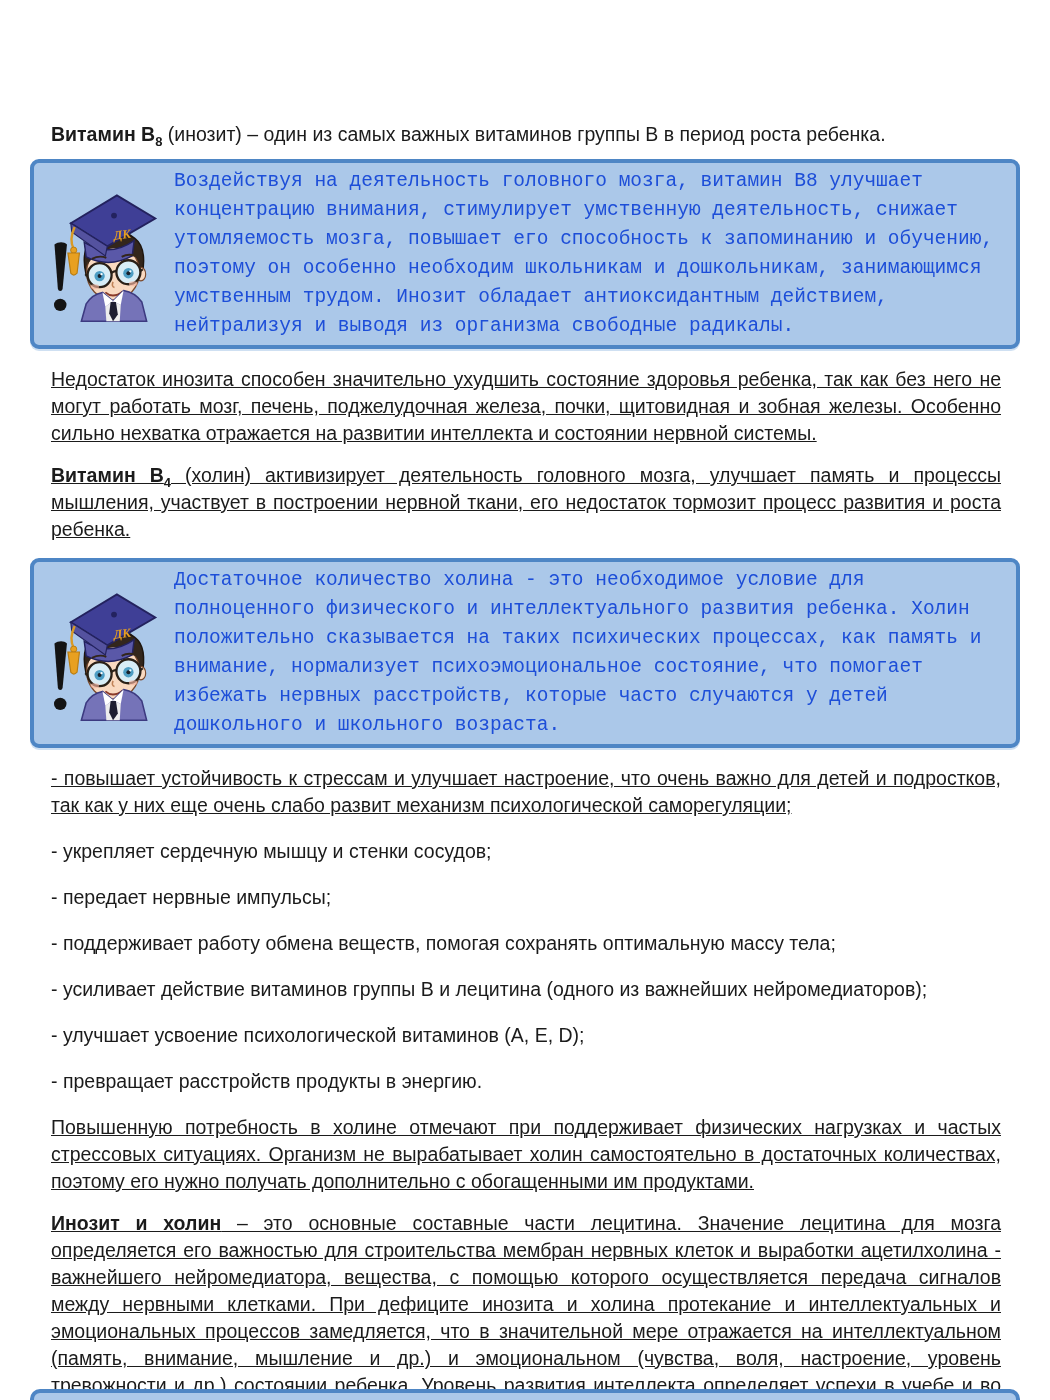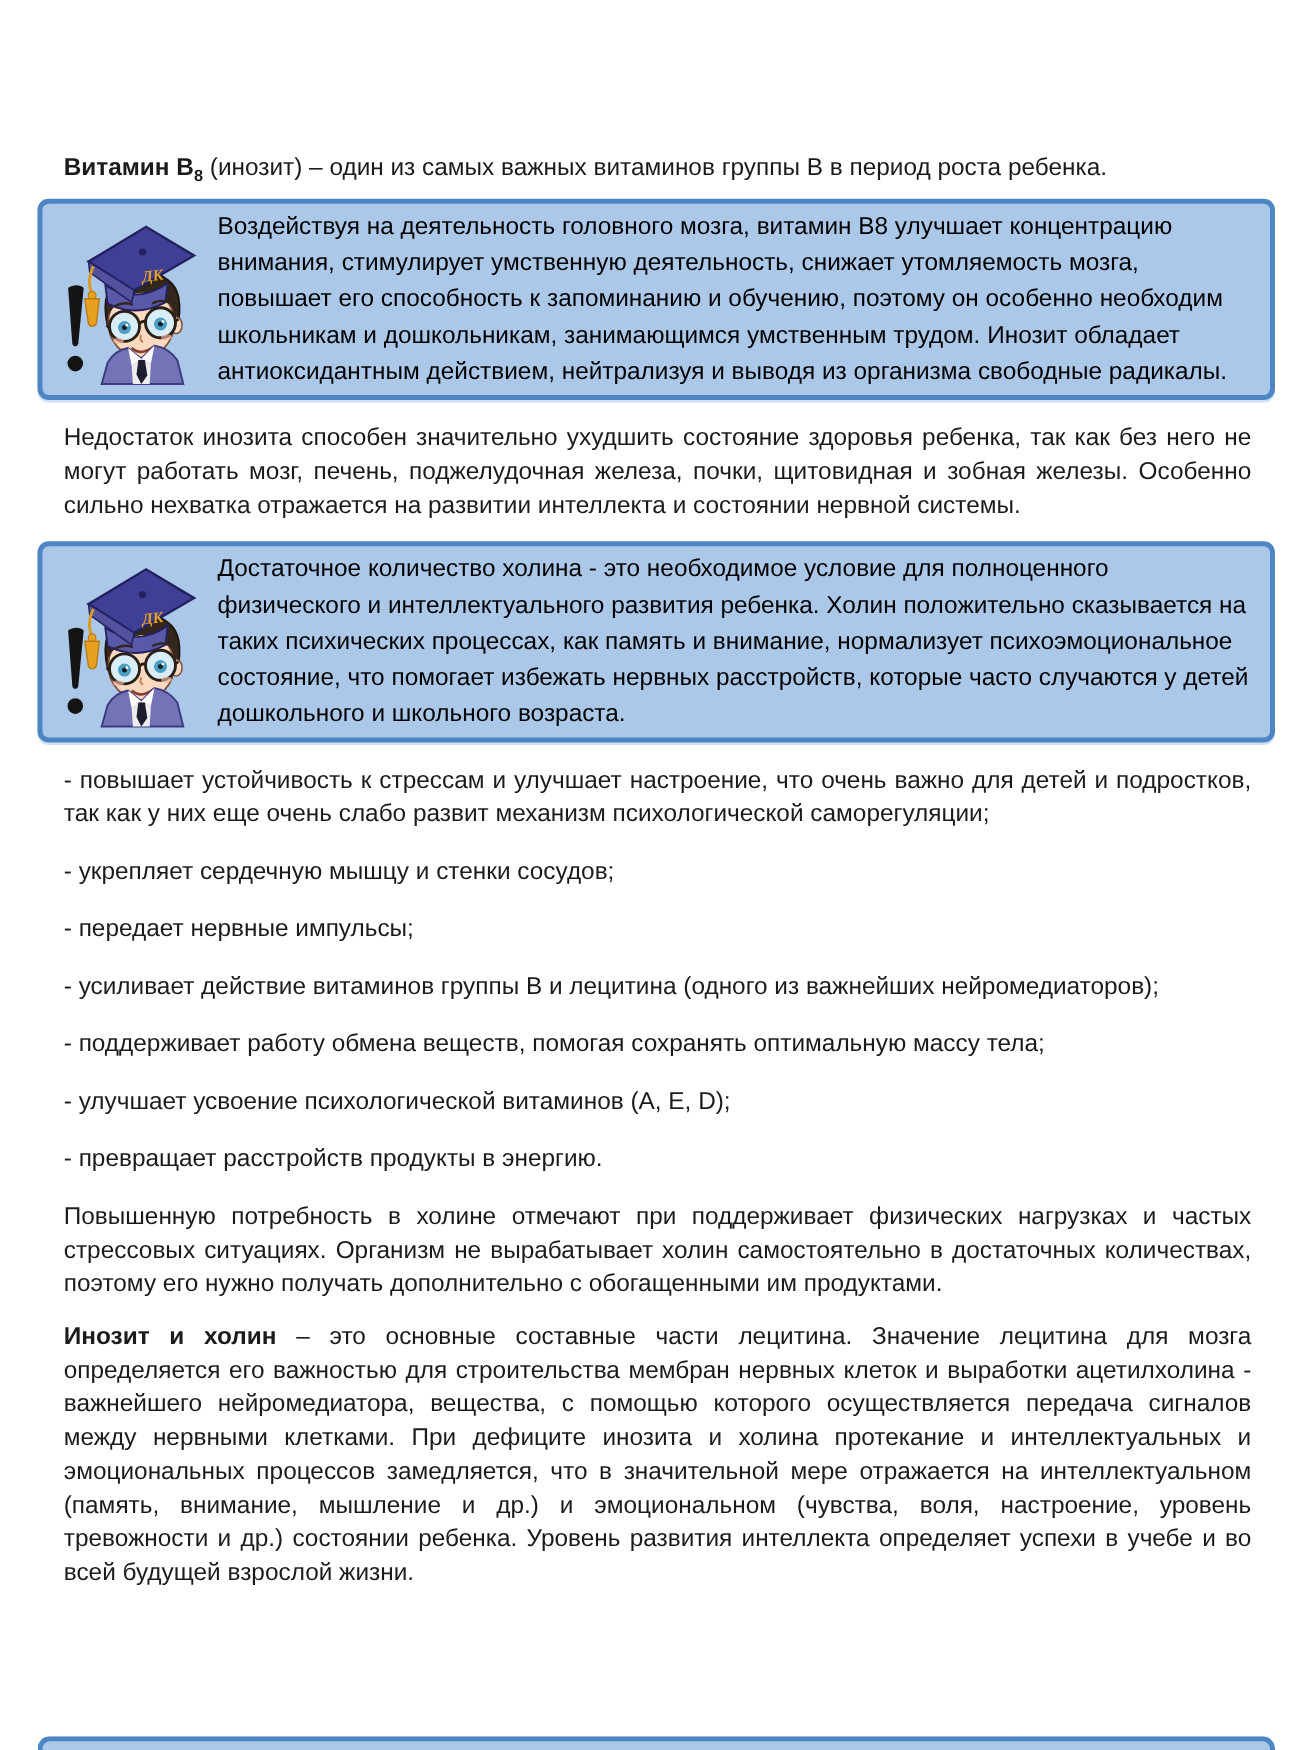--- a/index.html
+++ b/index.html
@@ -5,33 +5,33 @@
   html,body { margin:0; padding:0; background:#fff; }
   .page {
     position:relative; width:1050px; height:1400px; overflow:hidden;
     background:#ffffff; color:#1b1b1b;
     font-family:"Liberation Sans", sans-serif;
     padding-left:38px;
   }
   .content { position:absolute; top:121px; left:51px; width:950px; }
   .para { margin:0 0 15px 0; font-size:19.5px; line-height:27px; }
   .intro { margin-bottom:9px; }
-  .justify { text-align:justify; }
+  .justify { text-align:justify;text-decoration:underline; }
   .b { font-weight:bold; }
   sub { font-size:13px; line-height:0; }
   .callout {
     box-sizing:border-box; position:relative; left:-21px; width:990px;
     margin:11px 0 17px 0;
     display:flex; align-items:center; gap:12px;
     background:#abc8e9; border:4px solid #4e86c5; border-radius:9px;
     padding:4px 16px 4px 8px;
     box-shadow:0 2px 0 #cfe0f2;
   }
   .mascot-slot { flex:0 0 120px; width:120px; height:138px; }
-  .callout-text { flex:1; font-size:19.5px; line-height:29px; color:#000000; }
+  .callout-text { flex:1; font-size:19.5px; line-height:29px; color:#1d4ed8;font-family:Liberation Mono, monospace; }
   .list-item { margin:0 0 19px 0; }
   .bottom-bar {
     box-sizing:border-box; position:absolute; left:30px; bottom:0;
     width:990px; height:11px;
     background:#abc8e9; border:4px solid #4e86c5; border-bottom:none;
     border-radius:10px 10px 0 0;
   }
 </style>
 </head>
 <body>
@@ -98,20 +98,21 @@
       <polygon points="66,125 74,119 82,123 81,140 67,140" fill="#ededed"></polygon>
       <polygon points="71.5,120 77,120 79,133 74,140 70,132" fill="#1d1d30"></polygon>
     </g>
   </svg>
 </div>
       <div class="callout-text">Воздействуя на деятельность головного мозга, витамин В8 улучшает концентрацию внимания, стимулирует умственную деятельность, снижает утомляемость мозга, повышает его способность к запоминанию и обучению, поэтому он особенно необходим школьникам и дошкольникам, занимающимся умственным трудом. Инозит обладает антиоксидантным действием, нейтрализуя и выводя из организма свободные радикалы.</div>
     </div>
 
     <p class="para justify">Недостаток инозита способен значительно ухудшить состояние здоровья ребенка, так как без него не могут работать мозг, печень, поджелудочная железа, почки, щитовидная и зобная железы. Особенно сильно нехватка отражается на развитии интеллекта и состоянии нервной системы.</p>
 
+    <p class="para justify"><span class="b">Витамин В</span><sub class="b">4</sub><span> (холин) активизирует деятельность головного мозга, улучшает память и процессы мышления, участвует в построении нервной ткани, его недостаток тормозит процесс развития и роста ребенка.</span></p>
 
     <div class="callout">
       <div class="mascot-slot">
   <svg viewBox="0 0 125 140" width="120" height="138" xmlns="http://www.w3.org/2000/svg">
 
     <g>
       <path d="M13 60 C17 57 23 57 26 60 L21.5 106 C21 109.5 17 109.5 16.5 106 Z" fill="#141414"></path>
       <circle cx="19" cy="123" r="6.5" fill="#141414"></circle>
     </g>
 
@@ -165,22 +166,22 @@
     </g>
   </svg>
 </div>
       <div class="callout-text">Достаточное количество холина - это необходимое условие для полноценного физического и интеллектуального развития ребенка. Холин положительно сказывается на таких психических процессах, как память и внимание, нормализует психоэмоциональное состояние, что помогает избежать нервных расстройств, которые часто случаются у детей дошкольного и школьного возраста.</div>
     </div>
 
 
     <p class="para list-item justify">- повышает устойчивость к стрессам и улучшает настроение, что очень важно для детей и подростков, так как у них еще очень слабо развит механизм психологической саморегуляции;</p>
     <p class="para list-item">- укрепляет сердечную мышцу и стенки сосудов;</p>
     <p class="para list-item">- передает нервные импульсы;</p>
+    <p class="para list-item">- поддерживает работу обмена веществ, помогая сохранять оптимальную массу тела;</p>
     <p class="para list-item">- усиливает действие витаминов группы В и лецитина (одного из важнейших нейромедиаторов);</p>
-    <p class="para list-item">- поддерживает работу обмена веществ, помогая сохранять оптимальную массу тела;</p>
     <p class="para list-item">- улучшает усвоение психологической витаминов (А, Е, D);</p>
     <p class="para list-item">- превращает расстройств продукты в энергию.</p>
 
     <p class="para justify">Повышенную потребность в холине отмечают при поддерживает физических нагрузках и частых стрессовых ситуациях. Организм не вырабатывает холин самостоятельно в достаточных количествах, поэтому его нужно получать  дополнительно с обогащенными им продуктами.</p>
 
     <p class="para justify"><span class="b">Инозит и холин</span><span> – это основные составные части лецитина. Значение лецитина для мозга определяется его важностью для строительства мембран нервных клеток и выработки ацетилхолина - важнейшего нейромедиатора, вещества, с помощью которого осуществляется передача сигналов между нервными клетками. При дефиците инозита и холина протекание и интеллектуальных и эмоциональных процессов замедляется, что в значительной мере отражается на интеллектуальном (память, внимание, мышление и др.) и эмоциональном (чувства, воля, настроение, уровень тревожности и др.) состоянии ребенка. Уровень развития интеллекта определяет успехи в учебе и во всей будущей взрослой жизни.</span></p>
 
   </div>
 
   <div class="bottom-bar"></div>

